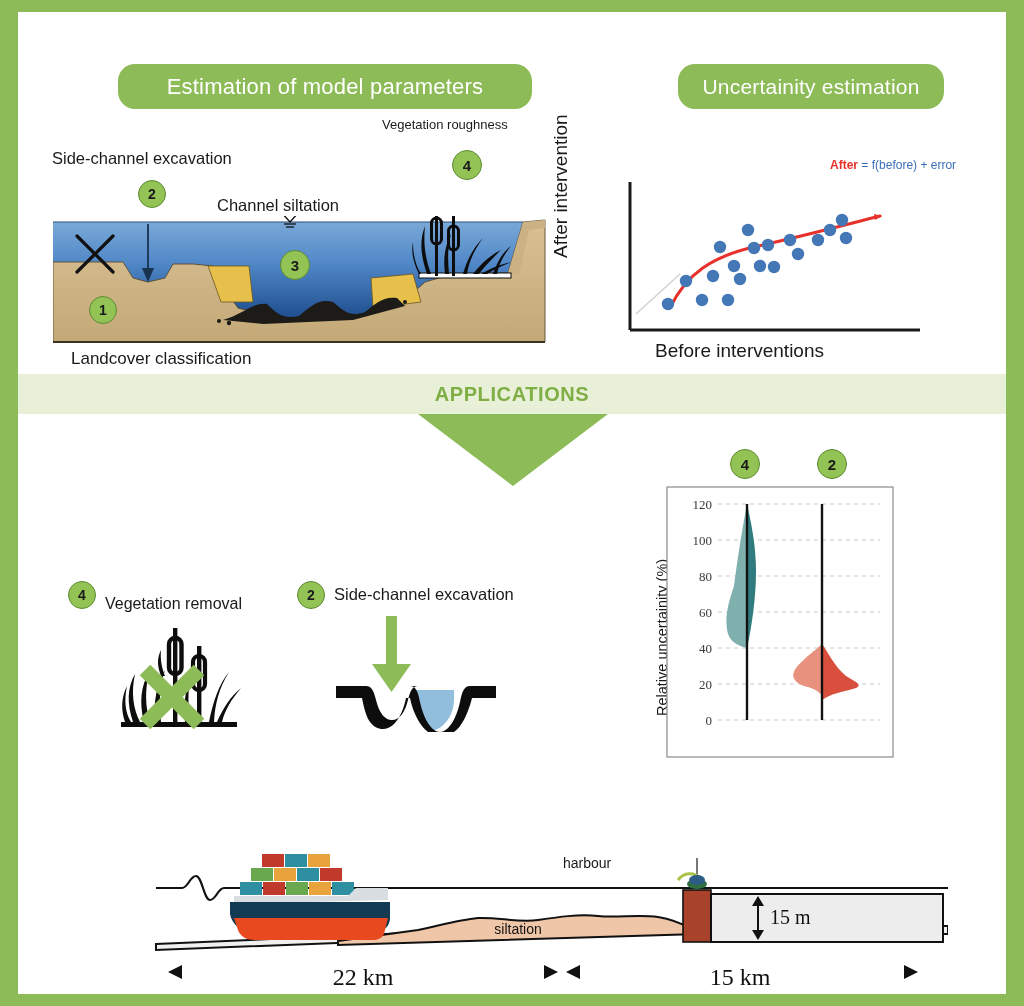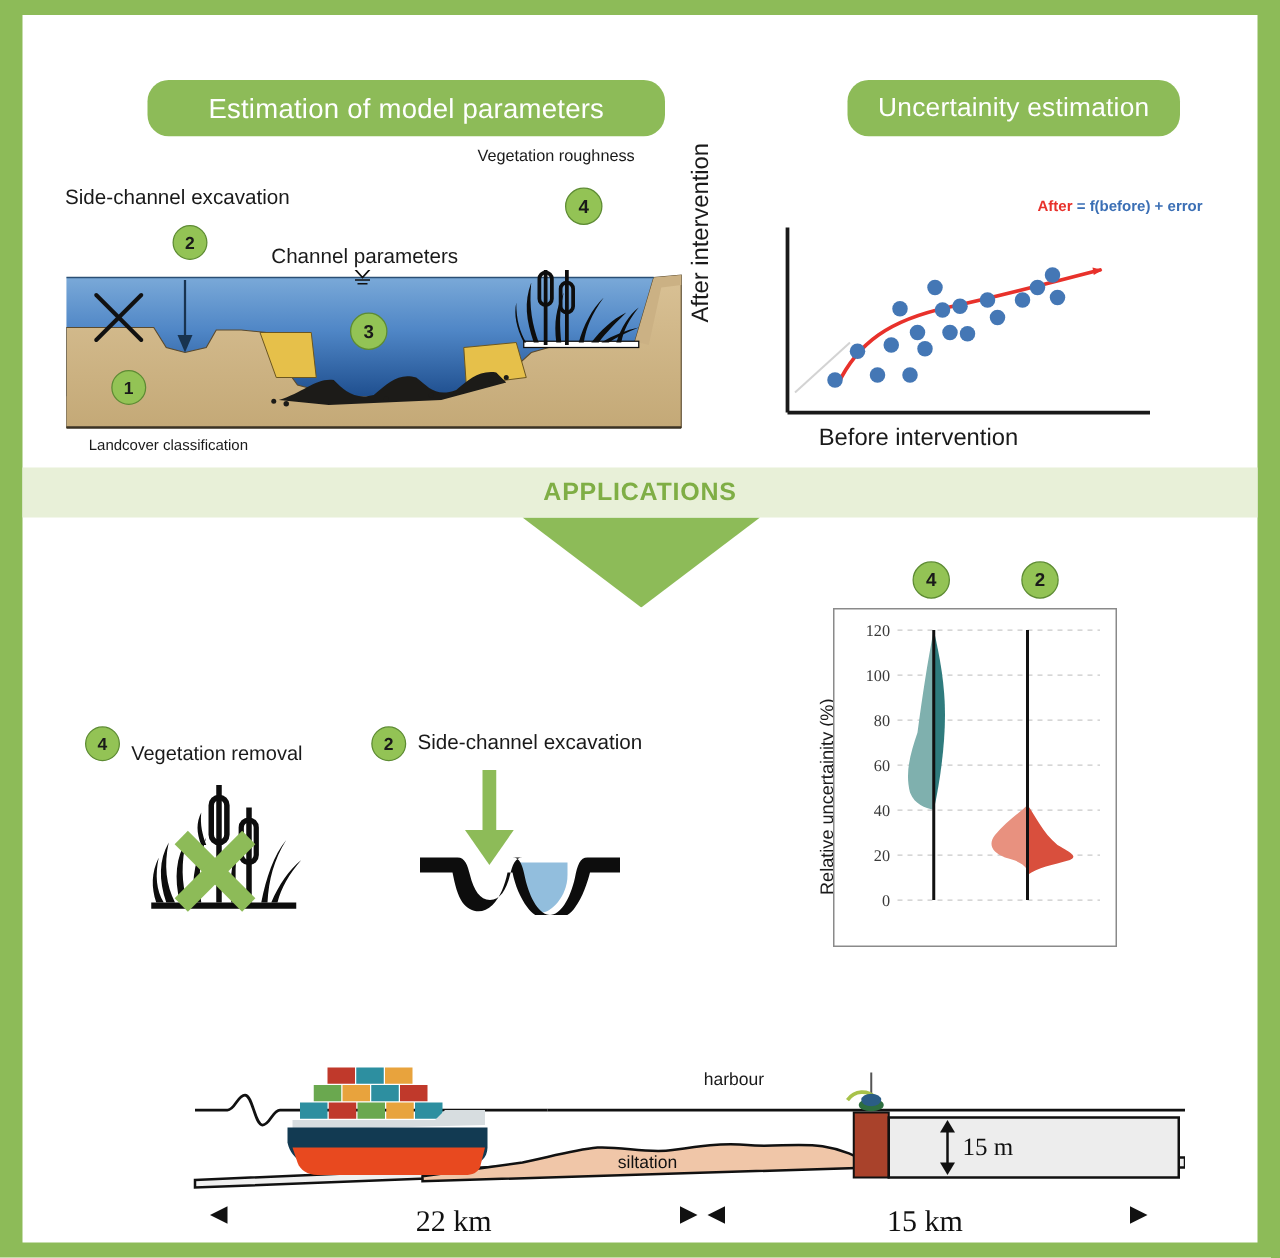--- a/index.html
+++ b/index.html
@@ -55,23 +55,23 @@
 
   <div class="pill" style="left:660px;top:52px;width:266px;height:45px;font-size:21px;">
     <span>Uncertainity estimation</span>
   </div>
 
   <div class="pill" style="left:100px;top:52px;width:414px;height:45px;font-size:22px;">
     <span>Estimation of model parameters</span>
   </div>
 
   <div class="lbl" style="left:34px;top:137px;font-size:16.5px;">Side-channel excavation</div>
-  <div class="lbl" style="left:199px;top:184px;font-size:16.5px;">Channel parameters</div>
+  <div class="lbl" style="left:199px;top:184px;font-size:16.5px;">Channel siltation</div>
   <div class="lbl" style="left:364px;top:105px;font-size:13px;">Vegetation roughness</div>
-  <div class="lbl" style="left:53px;top:337px;font-size:12px;">Landcover classification</div>
+  <div class="lbl" style="left:53px;top:337px;font-size:17px;">Landcover classification</div>
 
   <svg style="position:absolute;left:35px;top:204px;" width="510" height="130" viewBox="0 0 510 130">
     <defs>
       <linearGradient id="gWater" x1="0" y1="0" x2="0" y2="1">
         <stop offset="0%" stop-color="#7aa9d8"></stop>
         <stop offset="45%" stop-color="#4f86c6"></stop>
         <stop offset="100%" stop-color="#1f4f8f"></stop>
       </linearGradient>
       <linearGradient id="gSand" x1="0" y1="0" x2="0" y2="1">
         <stop offset="0%" stop-color="#d9c195"></stop>
@@ -147,21 +147,21 @@
   </div>
   <div class="badge" style="left:262px;top:238px;width:30px;height:30px;font-size:15px;">
     <span>3</span>
   </div>
   <div class="badge" style="left:434px;top:138px;width:30px;height:30px;font-size:15px;">
     <span>4</span>
   </div>
 
   <div class="lbl" style="left:812px;top:146px;font-size:12px;font-weight:700;">
     <span style="color:#e8312b;margin-top:48px;">After</span>
-    <span style="color:#3b6fb5;font-weight:700;">= f(before) + error</span>
+    <span style="color:#3b6fb5;font-weight:400;">= f(before) + error</span>
   </div>
 
   <svg style="position:absolute;left:590px;top:166px;" width="340" height="170" viewBox="0 0 340 170">
 
     <line x1="22" y1="4" x2="22" y2="152" stroke="#1a1a1a" stroke-width="3"></line>
     <line x1="22" y1="152" x2="312" y2="152" stroke="#1a1a1a" stroke-width="3"></line>
 
     <line x1="28" y1="136" x2="72" y2="96" stroke="#d3d3d3" stroke-width="1.6"></line>
 
     <path d="M62 130 C78 96 104 78 150 68 C200 57 240 46 272 38" fill="none" stroke="#e8312b" stroke-width="3" stroke-linecap="round"></path>
@@ -184,21 +184,21 @@
       <circle cx="182" cy="62" r="6.2"></circle>
       <circle cx="190" cy="76" r="6.2"></circle>
       <circle cx="210" cy="62" r="6.2"></circle>
       <circle cx="222" cy="52" r="6.2"></circle>
       <circle cx="234" cy="42" r="6.2"></circle>
       <circle cx="238" cy="60" r="6.2"></circle>
     </g>
   </svg>
 
   <div class="lbl" style="left:532px;top:246px;transform:rotate(-90deg);transform-origin:left top;font-size:19px;">After intervention</div>
-  <div class="lbl" style="left:637px;top:328px;font-size:19px;">Before intervention</div>
+  <div class="lbl" style="left:637px;top:328px;font-size:19px;">Before interventions</div>
 
   <div id="appsBand">
     <span>APPLICATIONS</span>
   </div>
   <svg id="appsArrow" viewBox="0 0 988 72" preserveAspectRatio="none">
     <path d="M400 0 L590 0 L495 72 Z" fill="#8dbb58"></path>
   </svg>
 
 
   <div class="badge" style="left:50px;top:569px;width:28px;height:28px;font-size:14px;">

